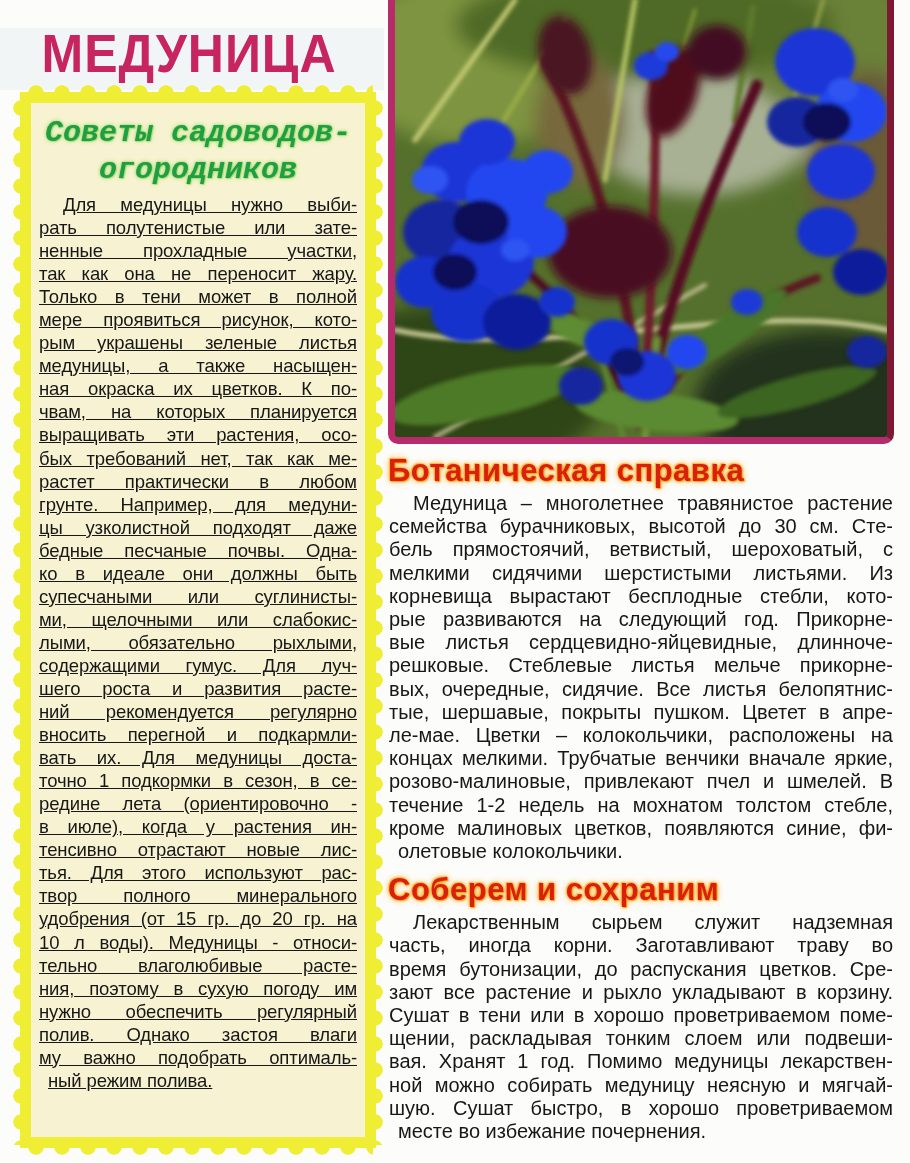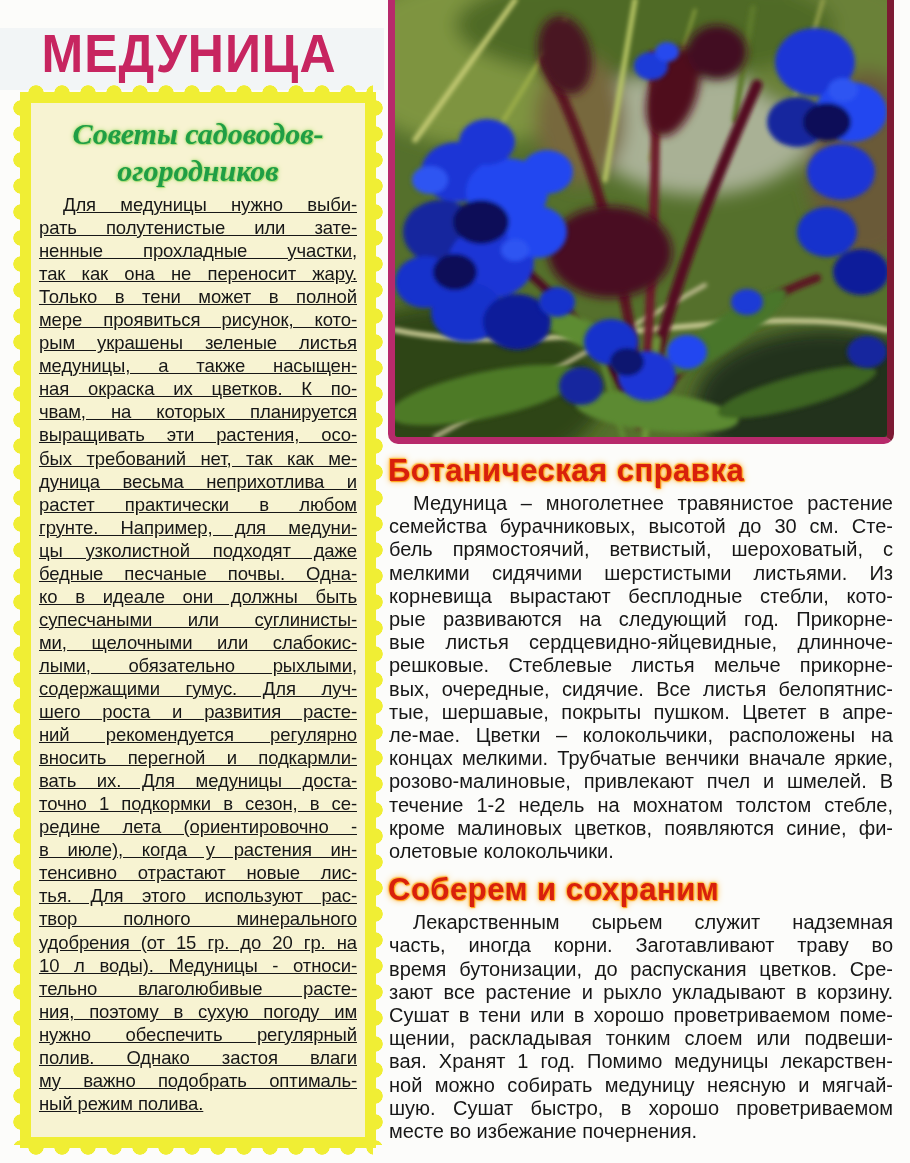--- a/index.html
+++ b/index.html
@@ -40,33 +40,33 @@
     background-size:9px 26px;background-repeat:repeat-y;}
   .sc-right{right:-8px;top:3px;bottom:3px;width:9px;
     background-image:radial-gradient(circle 8px at 0px 13px,var(--c-stamp,#f0ee34) 7.4px,transparent 8px);
     background-size:9px 26px;background-repeat:repeat-y;}
   .stamp-inner{
     position:absolute;inset:11px;background:var(--c-cream,#f7f3d2);
     padding:6px 8px 0 8px;box-sizing:border-box;
   }
   .tips-heading{
     margin:6px 0 4px 0;text-align:center;
-    font-family:Liberation Serif, serif;font-style:italic;font-weight:700;
+    font-family:Liberation Mono, monospace;font-style:italic;font-weight:700;
     font-size:30px;line-height:37px;
     color:var(--c-green,#1f9e45);
     text-shadow:0 0 5px #aede74,0 0 2px #8ccf5e,1px 1px 0 #bfe58a;
   }
 
   
   .lines .ln{
     text-align:justify;text-align-last:justify;
     color:#171717;
   }
   .lines .ln.first{text-indent:24px;}
-  .lines .ln.last{text-align-last:left;}
+  .lines .ln.last{text-align-last:left;margin-left:9px;}
   .tips-text{margin-top:4px;}
   .tips-text .ln{font-size:18.5px;line-height:23.05px;letter-spacing:-0.1px;text-decoration:underline;}
 
   
   .right-col{position:absolute;left:388px;top:0;width:506px;}
   .photo{
     margin:0;width:506px;height:444px;box-sizing:border-box;
     border:7px solid var(--c-photoborder,#b72a6b);
     border-top:none;border-right-color:#7c1a33;
     border-radius:0 0 10px 10px;overflow:hidden;background:#4d6b2a;
@@ -107,21 +107,20 @@
           <div class="ln">ненные прохладные участки,</div>
           <div class="ln">так как она не переносит жару.</div>
           <div class="ln">Только в тени может в полной</div>
           <div class="ln">мере проявиться рисунок, кото-</div>
           <div class="ln">рым украшены зеленые листья</div>
           <div class="ln">медуницы, а также насыщен-</div>
           <div class="ln">ная окраска их цветков. К по-</div>
           <div class="ln">чвам, на которых планируется</div>
           <div class="ln">выращивать эти растения, осо-</div>
           <div class="ln">бых требований нет, так как ме-</div>
-          <div class="ln">дуница весьма неприхотлива и</div>
           <div class="ln">растет практически в любом</div>
           <div class="ln">грунте. Например, для медуни-</div>
           <div class="ln">цы узколистной подходят даже</div>
           <div class="ln">бедные песчаные почвы. Одна-</div>
           <div class="ln">ко в идеале они должны быть</div>
           <div class="ln">супесчаными или суглинисты-</div>
           <div class="ln">ми, щелочными или слабокис-</div>
           <div class="ln">лыми, обязательно рыхлыми,</div>
           <div class="ln">содержащими гумус. Для луч-</div>
           <div class="ln">шего роста и развития расте-</div>

